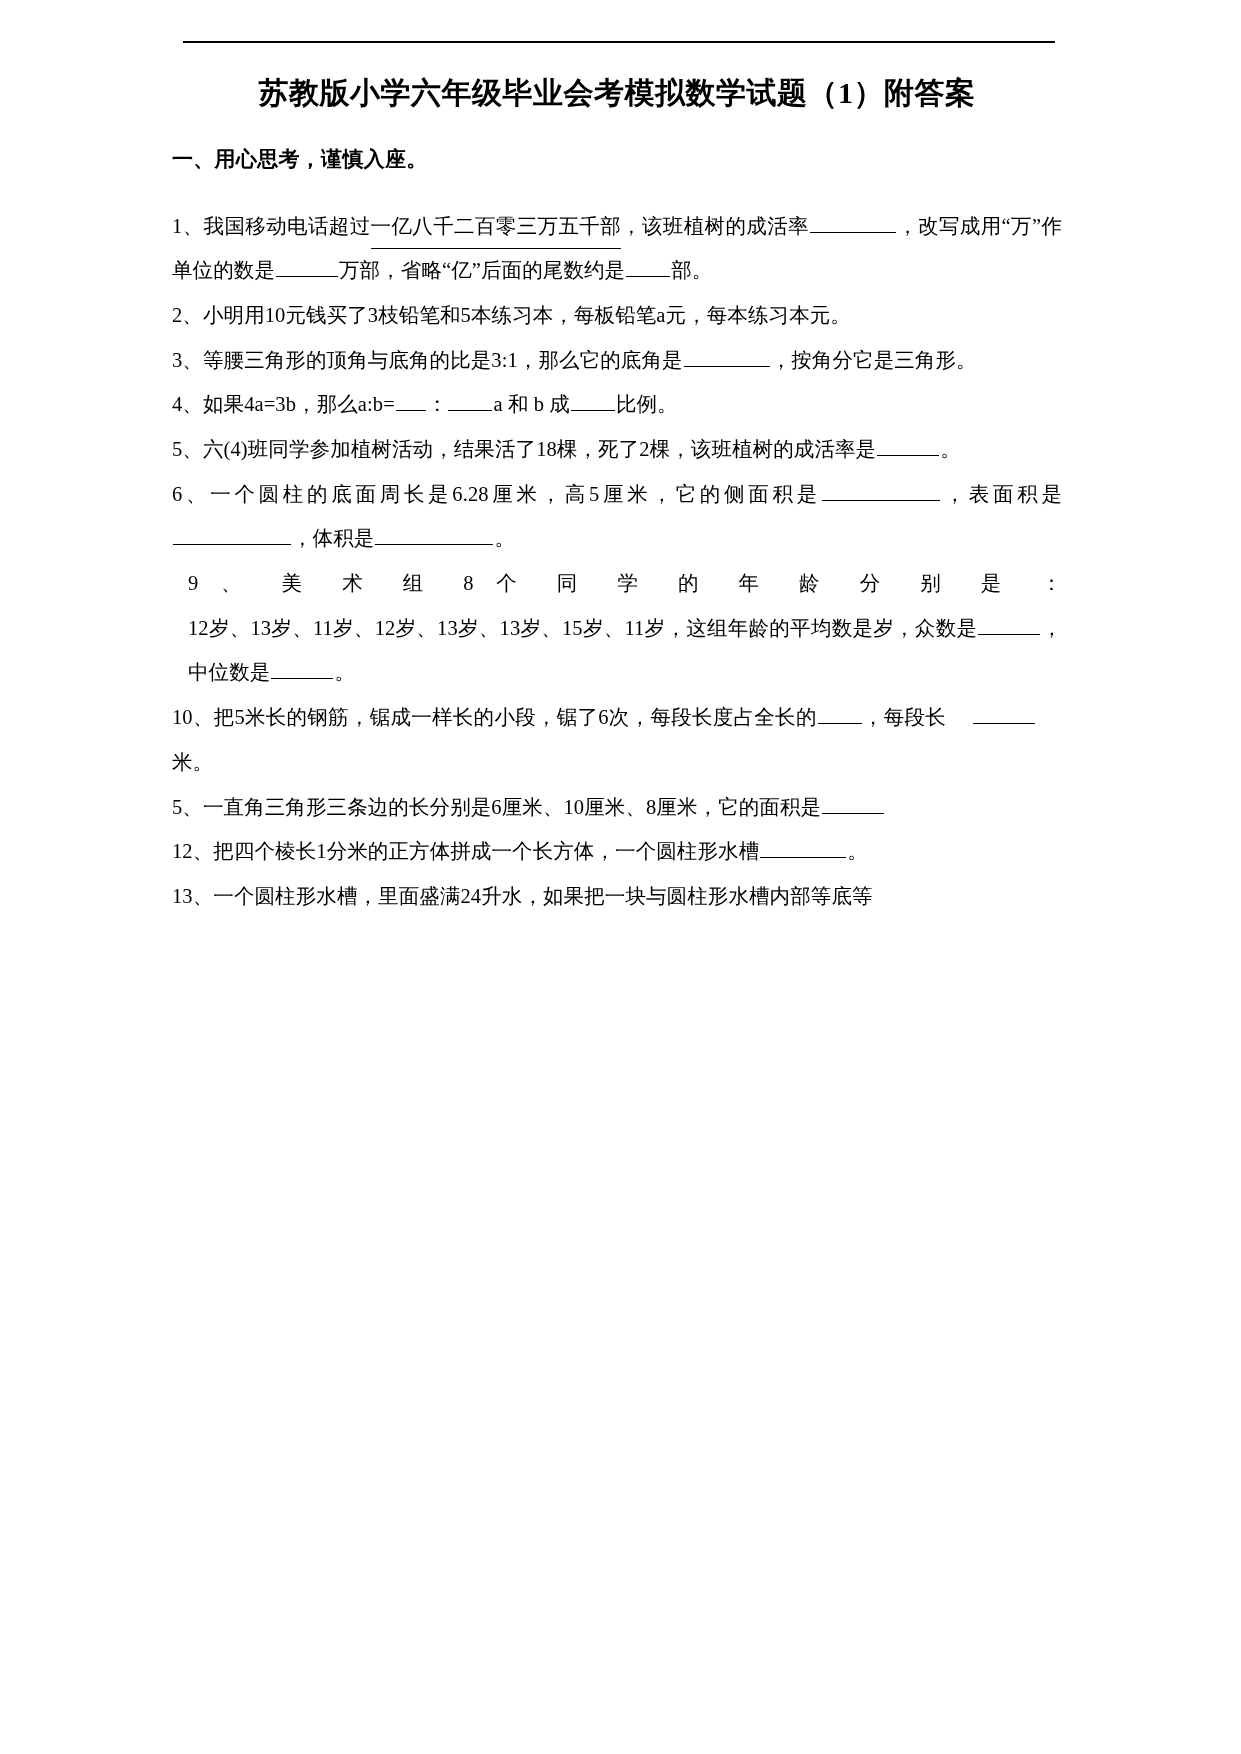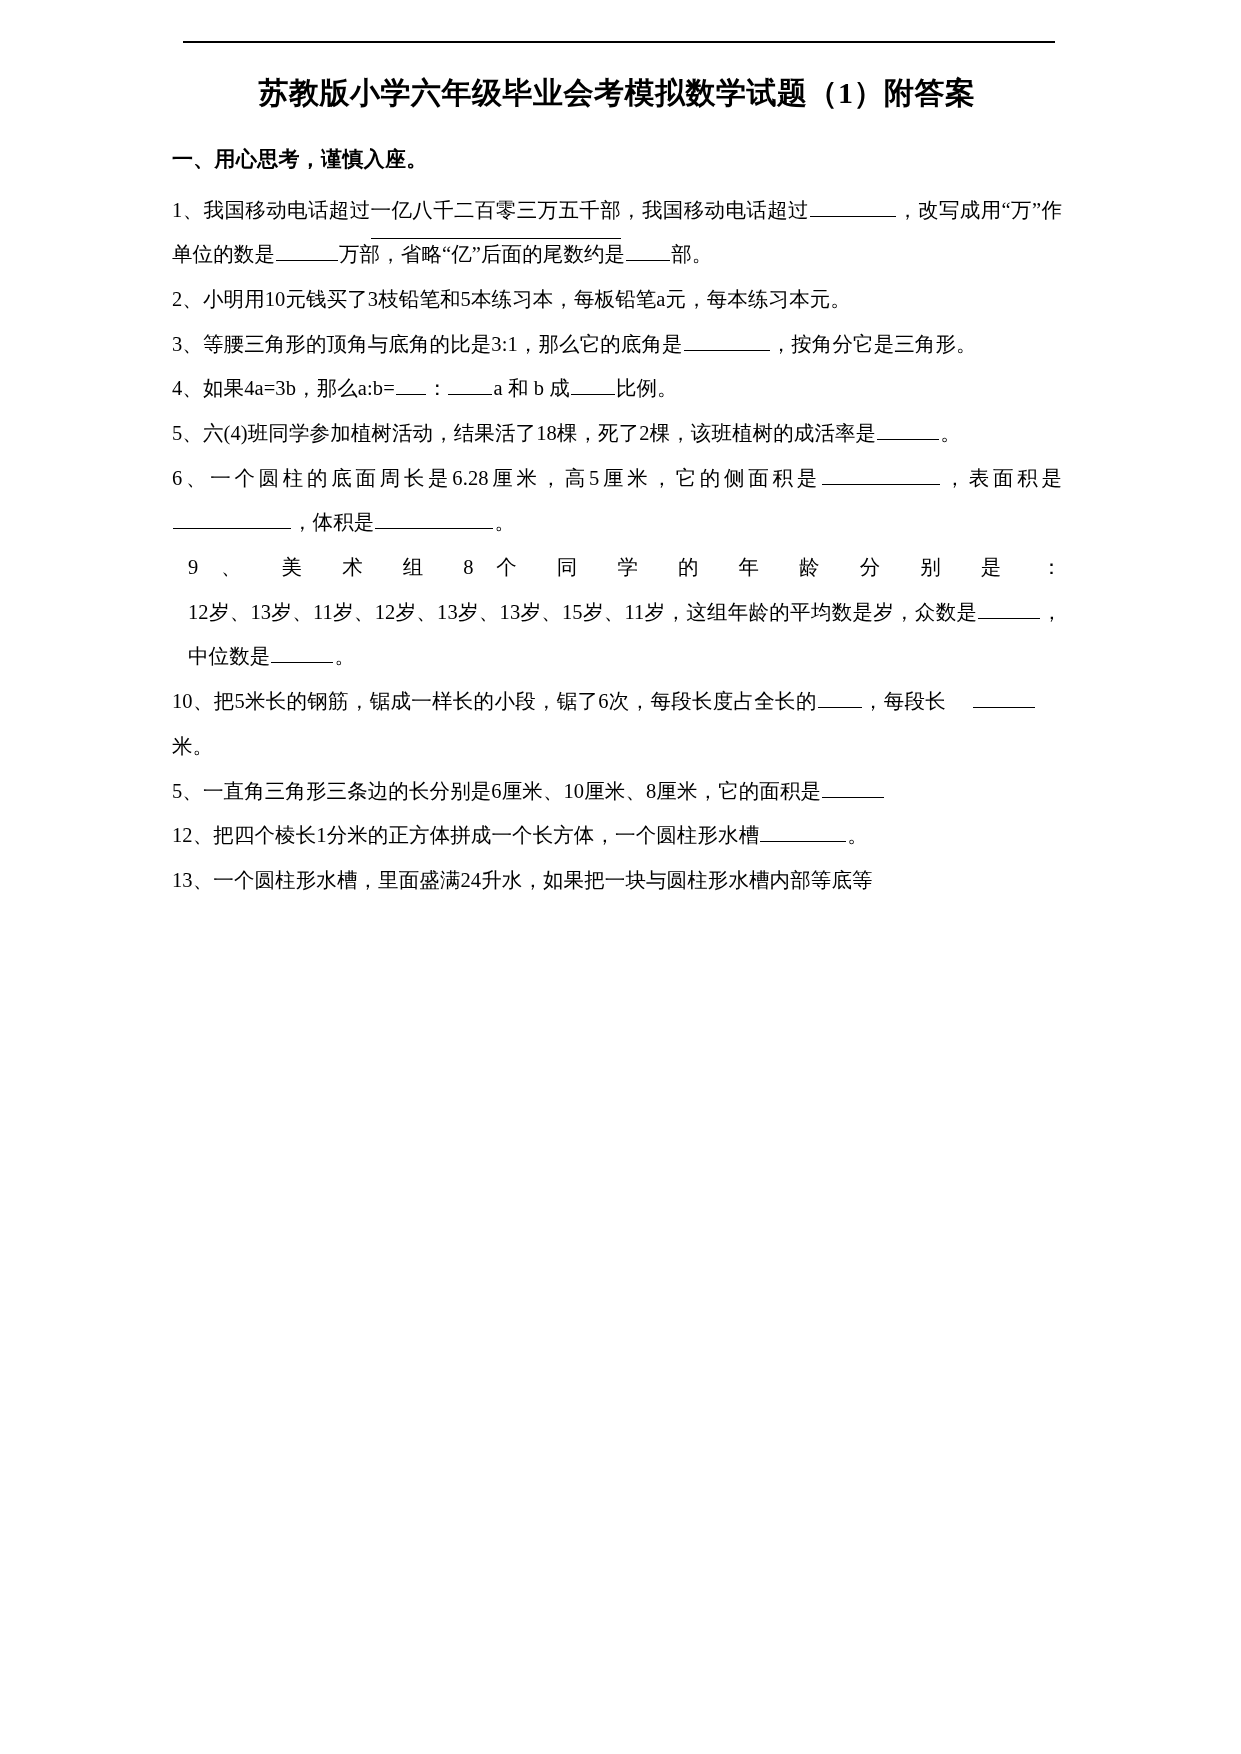--- a/index.html
+++ b/index.html
@@ -39,21 +39,21 @@
     font-weight: bold;
     text-align: center;
     letter-spacing: 0.5px;
     margin: 0;
     padding: 8px 0 0 0;
     line-height: 1.5;
   }
   .section-heading {
     font-size: 21px;
     font-weight: bold;
-    margin: 28px 0 11px 0;
+    margin: 28px 0 27px 0;
     line-height: 1.6;
     letter-spacing: 0.3px;
   }
   .q {
     font-size: 20.5px;
     line-height: 2.18;
     margin: 0;
     padding: 0;
     text-align: justify;
     text-justify: inter-character;
@@ -76,38 +76,38 @@
     height: 1.05em;
     margin: 0 1px;
   }
   .b-xs { width: 30px; }
   .b-sm { width: 44px; }
   .b-md { width: 62px; }
   .b-lg { width: 86px; }
   .b-xl { width: 118px; }
   .uline {
     border-bottom: 1.6px solid #000000;
-    padding-bottom: 17px;
+    padding-bottom: 11px;
   }
   .gap { display: inline-block; width: 26px; }
 </style>
 </head>
 <body>
 
 <div class="page">
 
   <div class="header-rule"></div>
 
   <div class="content">
 
     <h1 class="doc-title">苏教版小学六年级毕业会考模拟数学试题（1）附答案</h1>
 
     <div class="section-heading">一、用心思考，谨慎入座。</div>
 
-    <p class="q"><span>1、</span><span>我国移动电话超过</span><span class="uline">一亿八千二百零三万五千部</span><span>，我国移动电话超过</span><span class="blank b-lg"></span><span>，</span><span>改写成用“万”作单位的数是</span><span class="blank b-md"></span><span>万部，省略“亿”后面的尾数约是</span><span class="blank b-sm"></span><span>部。</span></p>
+    <p class="q"><span>1、</span><span>我国移动电话超过</span><span class="uline">一亿八千二百零三万五千部</span><span>，该班植树的成活率</span><span class="blank b-lg"></span><span>，</span><span>改写成用“万”作单位的数是</span><span class="blank b-md"></span><span>万部，省略“亿”后面的尾数约是</span><span class="blank b-sm"></span><span>部。</span></p>
 
     <p class="q"><span>2、</span><span>小明用10元钱买了3枝铅笔和5本练习本，每板铅笔a元，每本练习本</span><span>元。</span></p>
 
     <p class="q"><span>3、</span><span>等腰三角形的顶角与底角的比是3:1，那么它的底角是</span><span class="blank b-lg"></span><span>，按角分它是</span><span>三角形。</span></p>
 
     <p class="q"><span>4、</span><span>如果4a=3b，那么a:b=</span><span class="blank b-xs"></span><span>：</span><span class="blank b-sm"></span><span>a 和 b 成</span><span class="blank b-sm"></span><span>比例。</span></p>
 
     <p class="q"><span>5、</span><span>六(4)班同学参加植树活动，结果活了18棵，死了2棵，该班植树的成活率</span><span>是</span><span class="blank b-md"></span><span>。</span></p>
 
     <p class="q"><span>6、</span><span>一个圆柱的底面周长是6.28厘米，高5厘米，它的侧面积是</span><span class="blank b-xl"></span><span>，表</span><span>面积是</span><span class="blank b-xl"></span><span>，体积是</span><span class="blank b-xl"></span><span>。</span></p>

